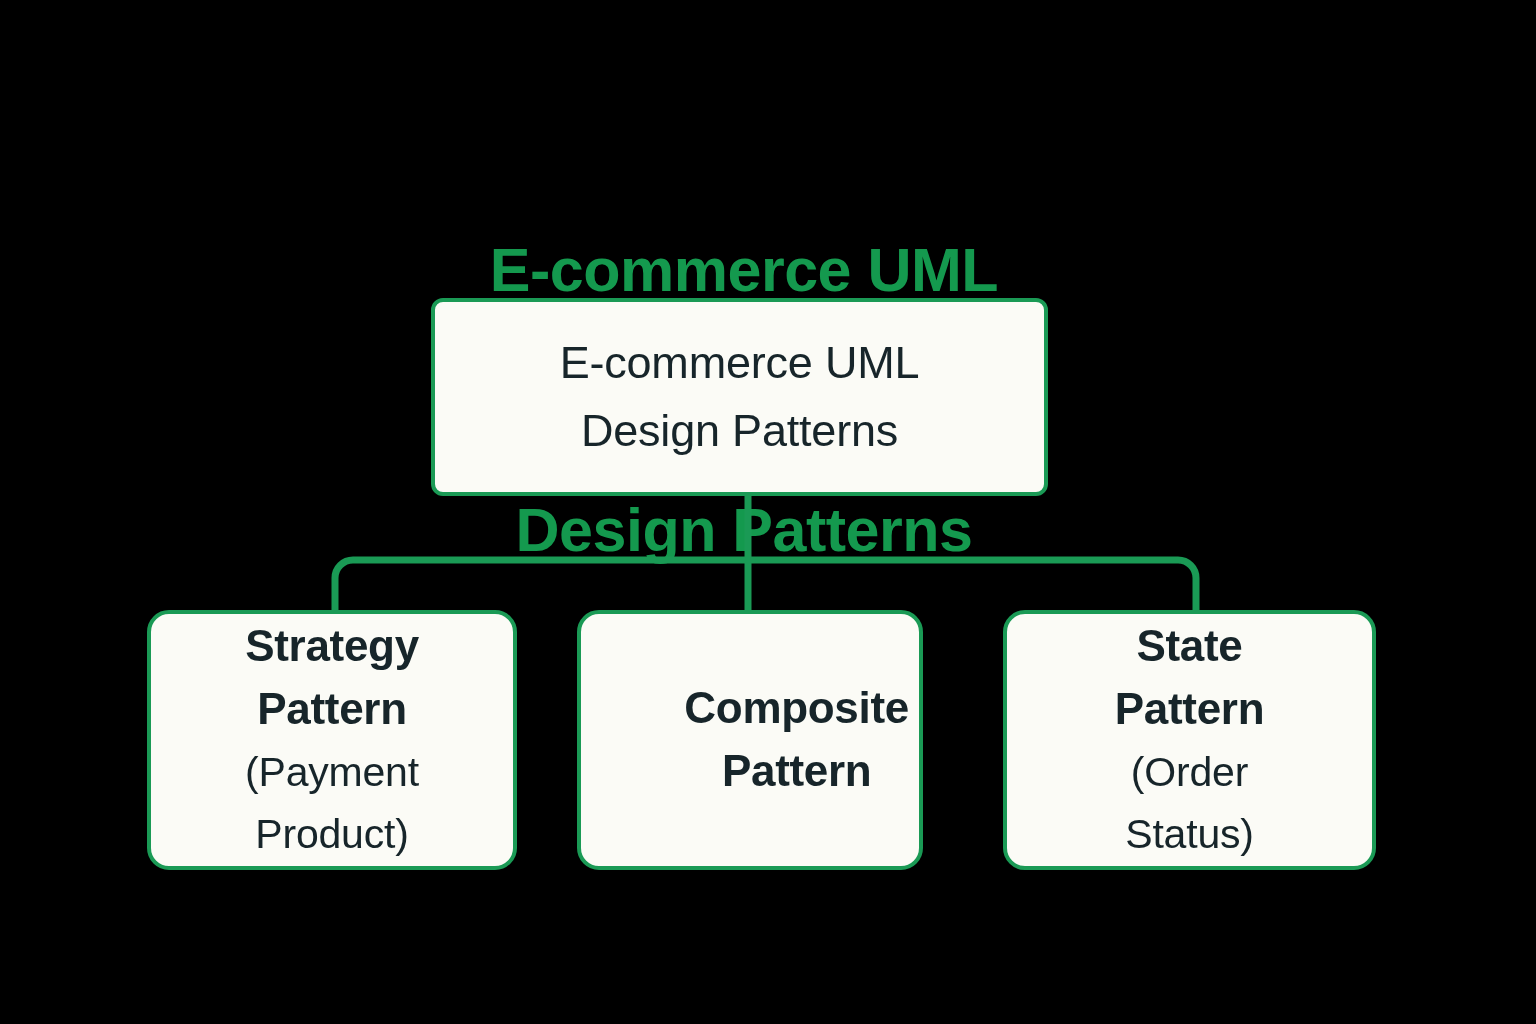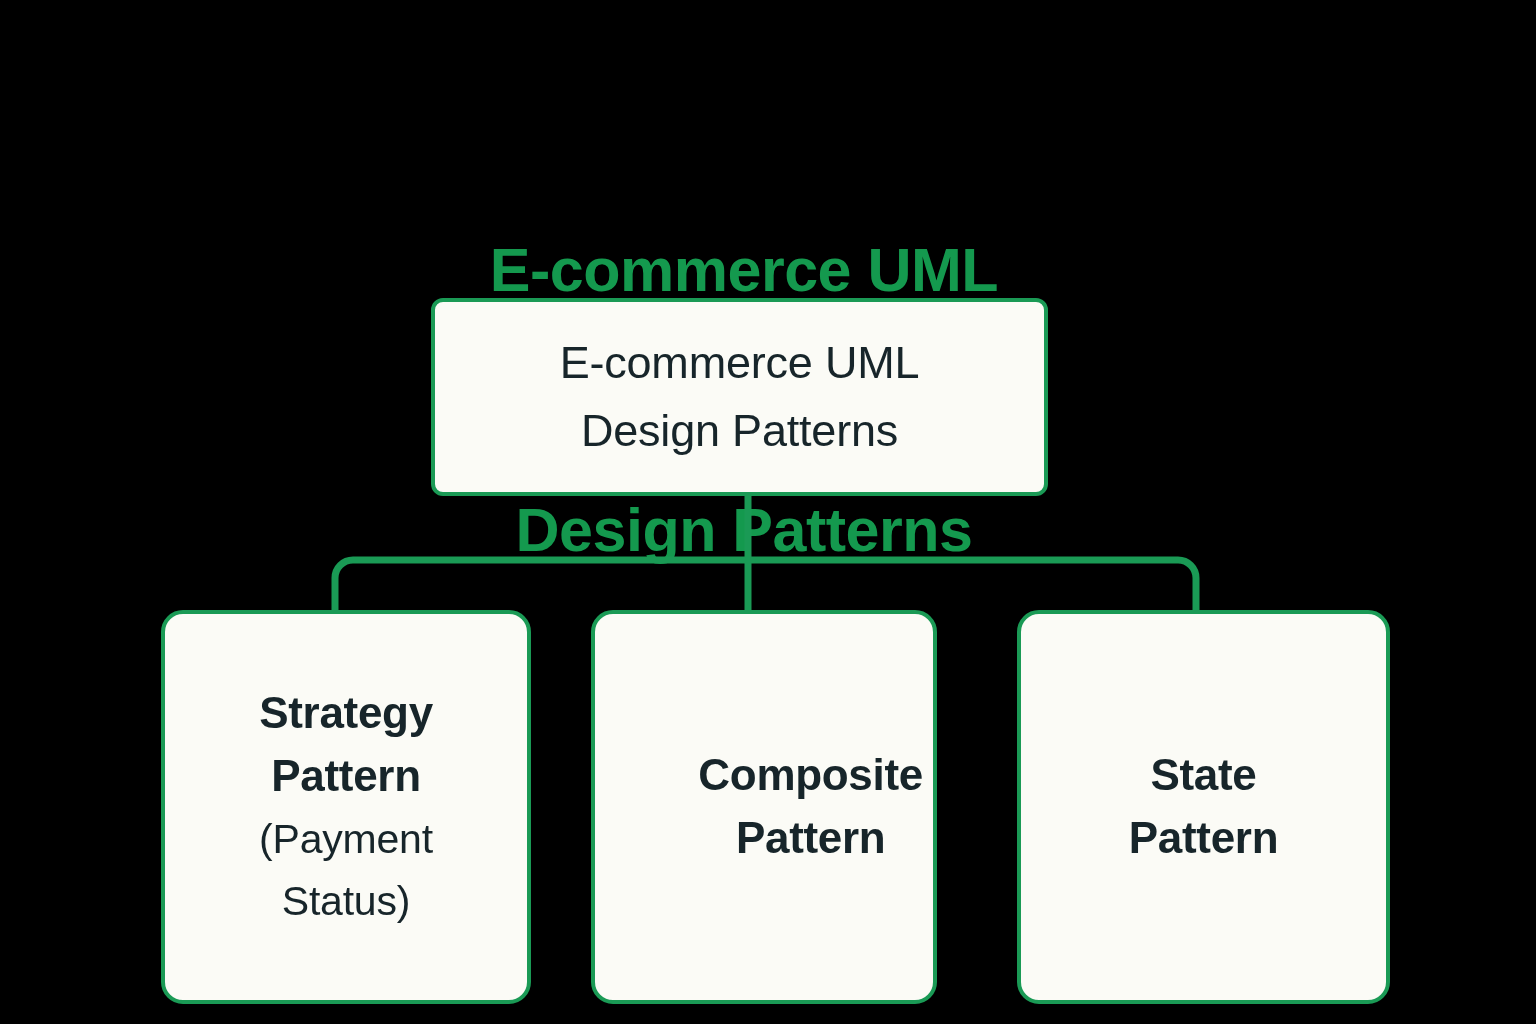--- a/index.html
+++ b/index.html
@@ -74,24 +74,23 @@
   .node-root .node-title {
     font-size: 45px;
     font-weight: normal;
     line-height: 1.52;
     white-space: pre-line;
     letter-spacing: -0.2px;
   }
 
   .node-leaf {
     top: 610px;
-    height: 394px;
+    height: 260px;
     border-radius: 22px;
     padding: 6px 10px;
-    margin-left: 14px;
   }
   .node-leaf .node-name {
     font-size: 44px;
     font-weight: bold;
     line-height: 1.43;
     white-space: pre-line;
     letter-spacing: -0.3px;
   }
   .node-leaf .node-detail {
     font-size: 41px;
@@ -129,26 +128,28 @@
 
   <div class="node node-root">
     <div class="node-title">E-commerce UML
 Design Patterns</div>
   </div>
 
   <div class="node node-leaf node-leaf-0">
     <div class="node-name">Strategy
 Pattern</div>
     <div class="node-detail">(Payment
-Status)</div>
+Product)</div>
   </div>
 
   <div class="node node-leaf node-leaf-1">
     <div class="node-name">Composite
 Pattern</div>
   </div>
 
   <div class="node node-leaf node-leaf-2">
     <div class="node-name">State
 Pattern</div>
+    <div class="node-detail">(Order
+Status)</div>
   </div>
 
 </div>
 
 </body></html>

